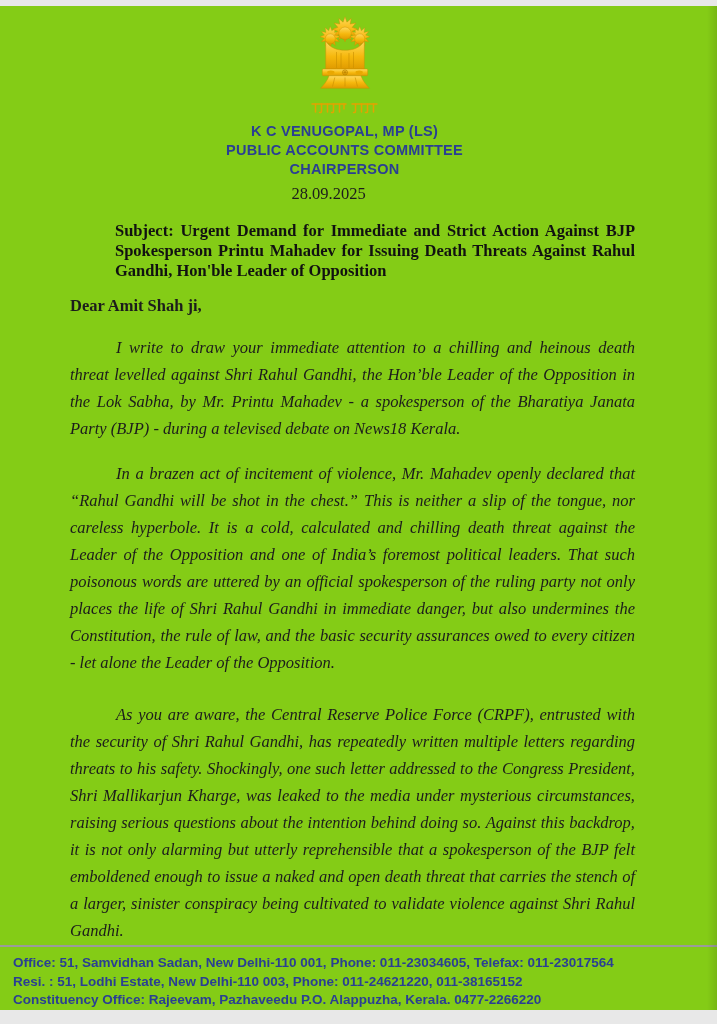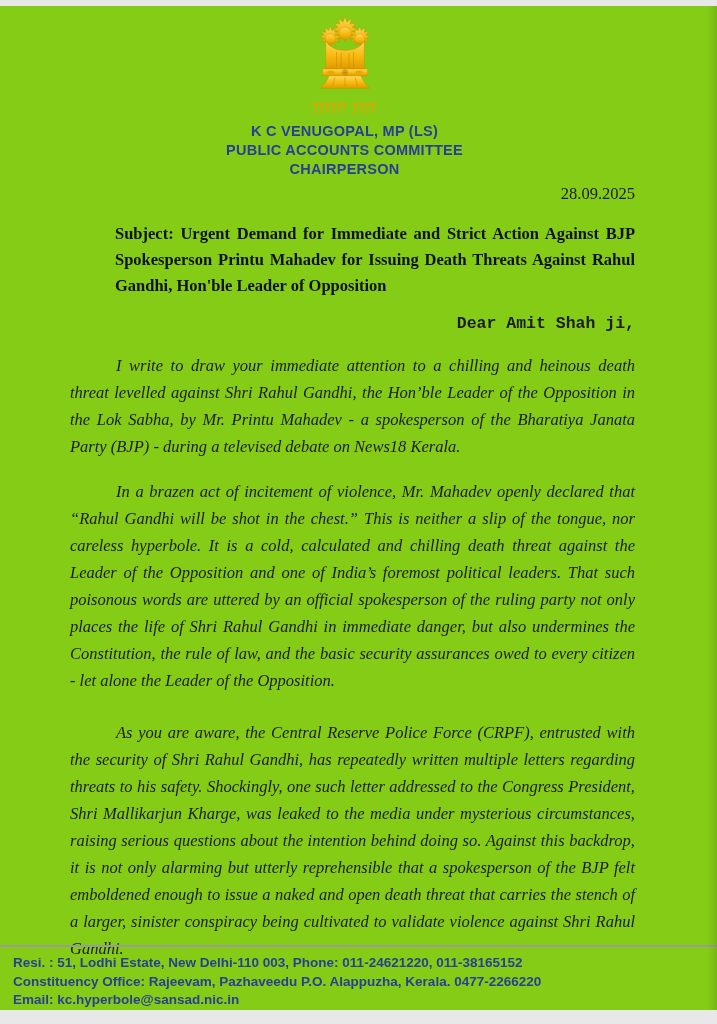--- a/index.html
+++ b/index.html
@@ -34,41 +34,40 @@
     font-family:"Liberation Sans", sans-serif;
     font-weight:bold;
     color:var(--accent,#2a3f93);
     font-size:14.5px;
     line-height:19px;
     letter-spacing:.25px;
   }
   
   .date-row{
     margin-top:5px;
-    padding-right:82px;
-    text-align:right;
+    padding-right:60px;
+    text-align:center;
     font-size:16.5px;
   }
   .body{
     padding:0 82px 0 70px;
     font-size:16.5px;
     line-height:27px;
     text-align:justify;
   }
   .subject{
     margin:17px 0 0 45px;
     font-weight:bold;
-    line-height:26px;
+    line-height:20px;
     color:#111;
   }
   .salutation{
     margin-top:11px;
     font-weight:bold;
-    text-align:right;
-    font-family:Liberation Mono, monospace;
+    text-align:left;
   }
   .para{margin:0;text-indent:46px;font-style:italic;}
   .para-1{margin-top:15px;}
   .para-2{margin-top:18px;}
   .para-3{margin-top:25px;}
   
   .footer{
     position:absolute;left:0;right:0;top:939px;
   }
   .footer-rule{
@@ -163,20 +162,21 @@
     <div class="subject">Subject: Urgent Demand for Immediate and Strict Action Against BJP Spokesperson Printu Mahadev for Issuing Death Threats Against Rahul Gandhi, Hon'ble Leader of Opposition</div>
     <div class="salutation">Dear Amit Shah ji,</div>
     <p class="para para-1">I write to draw your immediate attention to a chilling and heinous death threat levelled against Shri Rahul Gandhi, the Hon’ble Leader of the Opposition in the Lok Sabha, by Mr. Printu Mahadev - a spokesperson of the Bharatiya Janata Party (BJP) - during a televised debate on News18 Kerala.</p>
     <p class="para para-2">In a brazen act of incitement of violence, Mr. Mahadev openly declared that “Rahul Gandhi will be shot in the chest.” This is neither a slip of the tongue, nor careless hyperbole. It is a cold, calculated and chilling death threat against the Leader of the Opposition and one of India’s foremost political leaders. That such poisonous words are uttered by an official spokesperson of the ruling party not only places the life of Shri Rahul Gandhi in immediate danger, but also undermines the Constitution, the rule of law, and the basic security assurances owed to every citizen - let alone the Leader of the Opposition.</p>
     <p class="para para-3">As you are aware, the Central Reserve Police Force (CRPF), entrusted with the security of Shri Rahul Gandhi, has repeatedly written multiple letters regarding threats to his safety. Shockingly, one such letter addressed to the Congress President, Shri Mallikarjun Kharge, was leaked to the media under mysterious circumstances, raising serious questions about the intention behind doing so. Against this backdrop, it is not only alarming but utterly reprehensible that a spokesperson of the BJP felt emboldened enough to issue a naked and open death threat that carries the stench of a larger, sinister conspiracy being cultivated to validate violence against Shri Rahul Gandhi.</p>
   </div>
 
   <div class="footer">
     <hr class="footer-rule">
     <div class="footer-lines">
+      <div>Office: 51, Samvidhan Sadan, New Delhi-110 001, Phone: 011-23034605, Telefax: 011-23017564</div>
       <div>Resi. : 51, Lodhi Estate, New Delhi-110 003, Phone: 011-24621220, 011-38165152</div>
       <div>Constituency Office: Rajeevam, Pazhaveedu P.O. Alappuzha, Kerala. 0477-2266220</div>
       <div>Email: kc.hyperbole@sansad.nic.in</div>
     </div>
   </div>
 
   <div class="edge-shade"></div>
 </div>
 
 </body></html>

